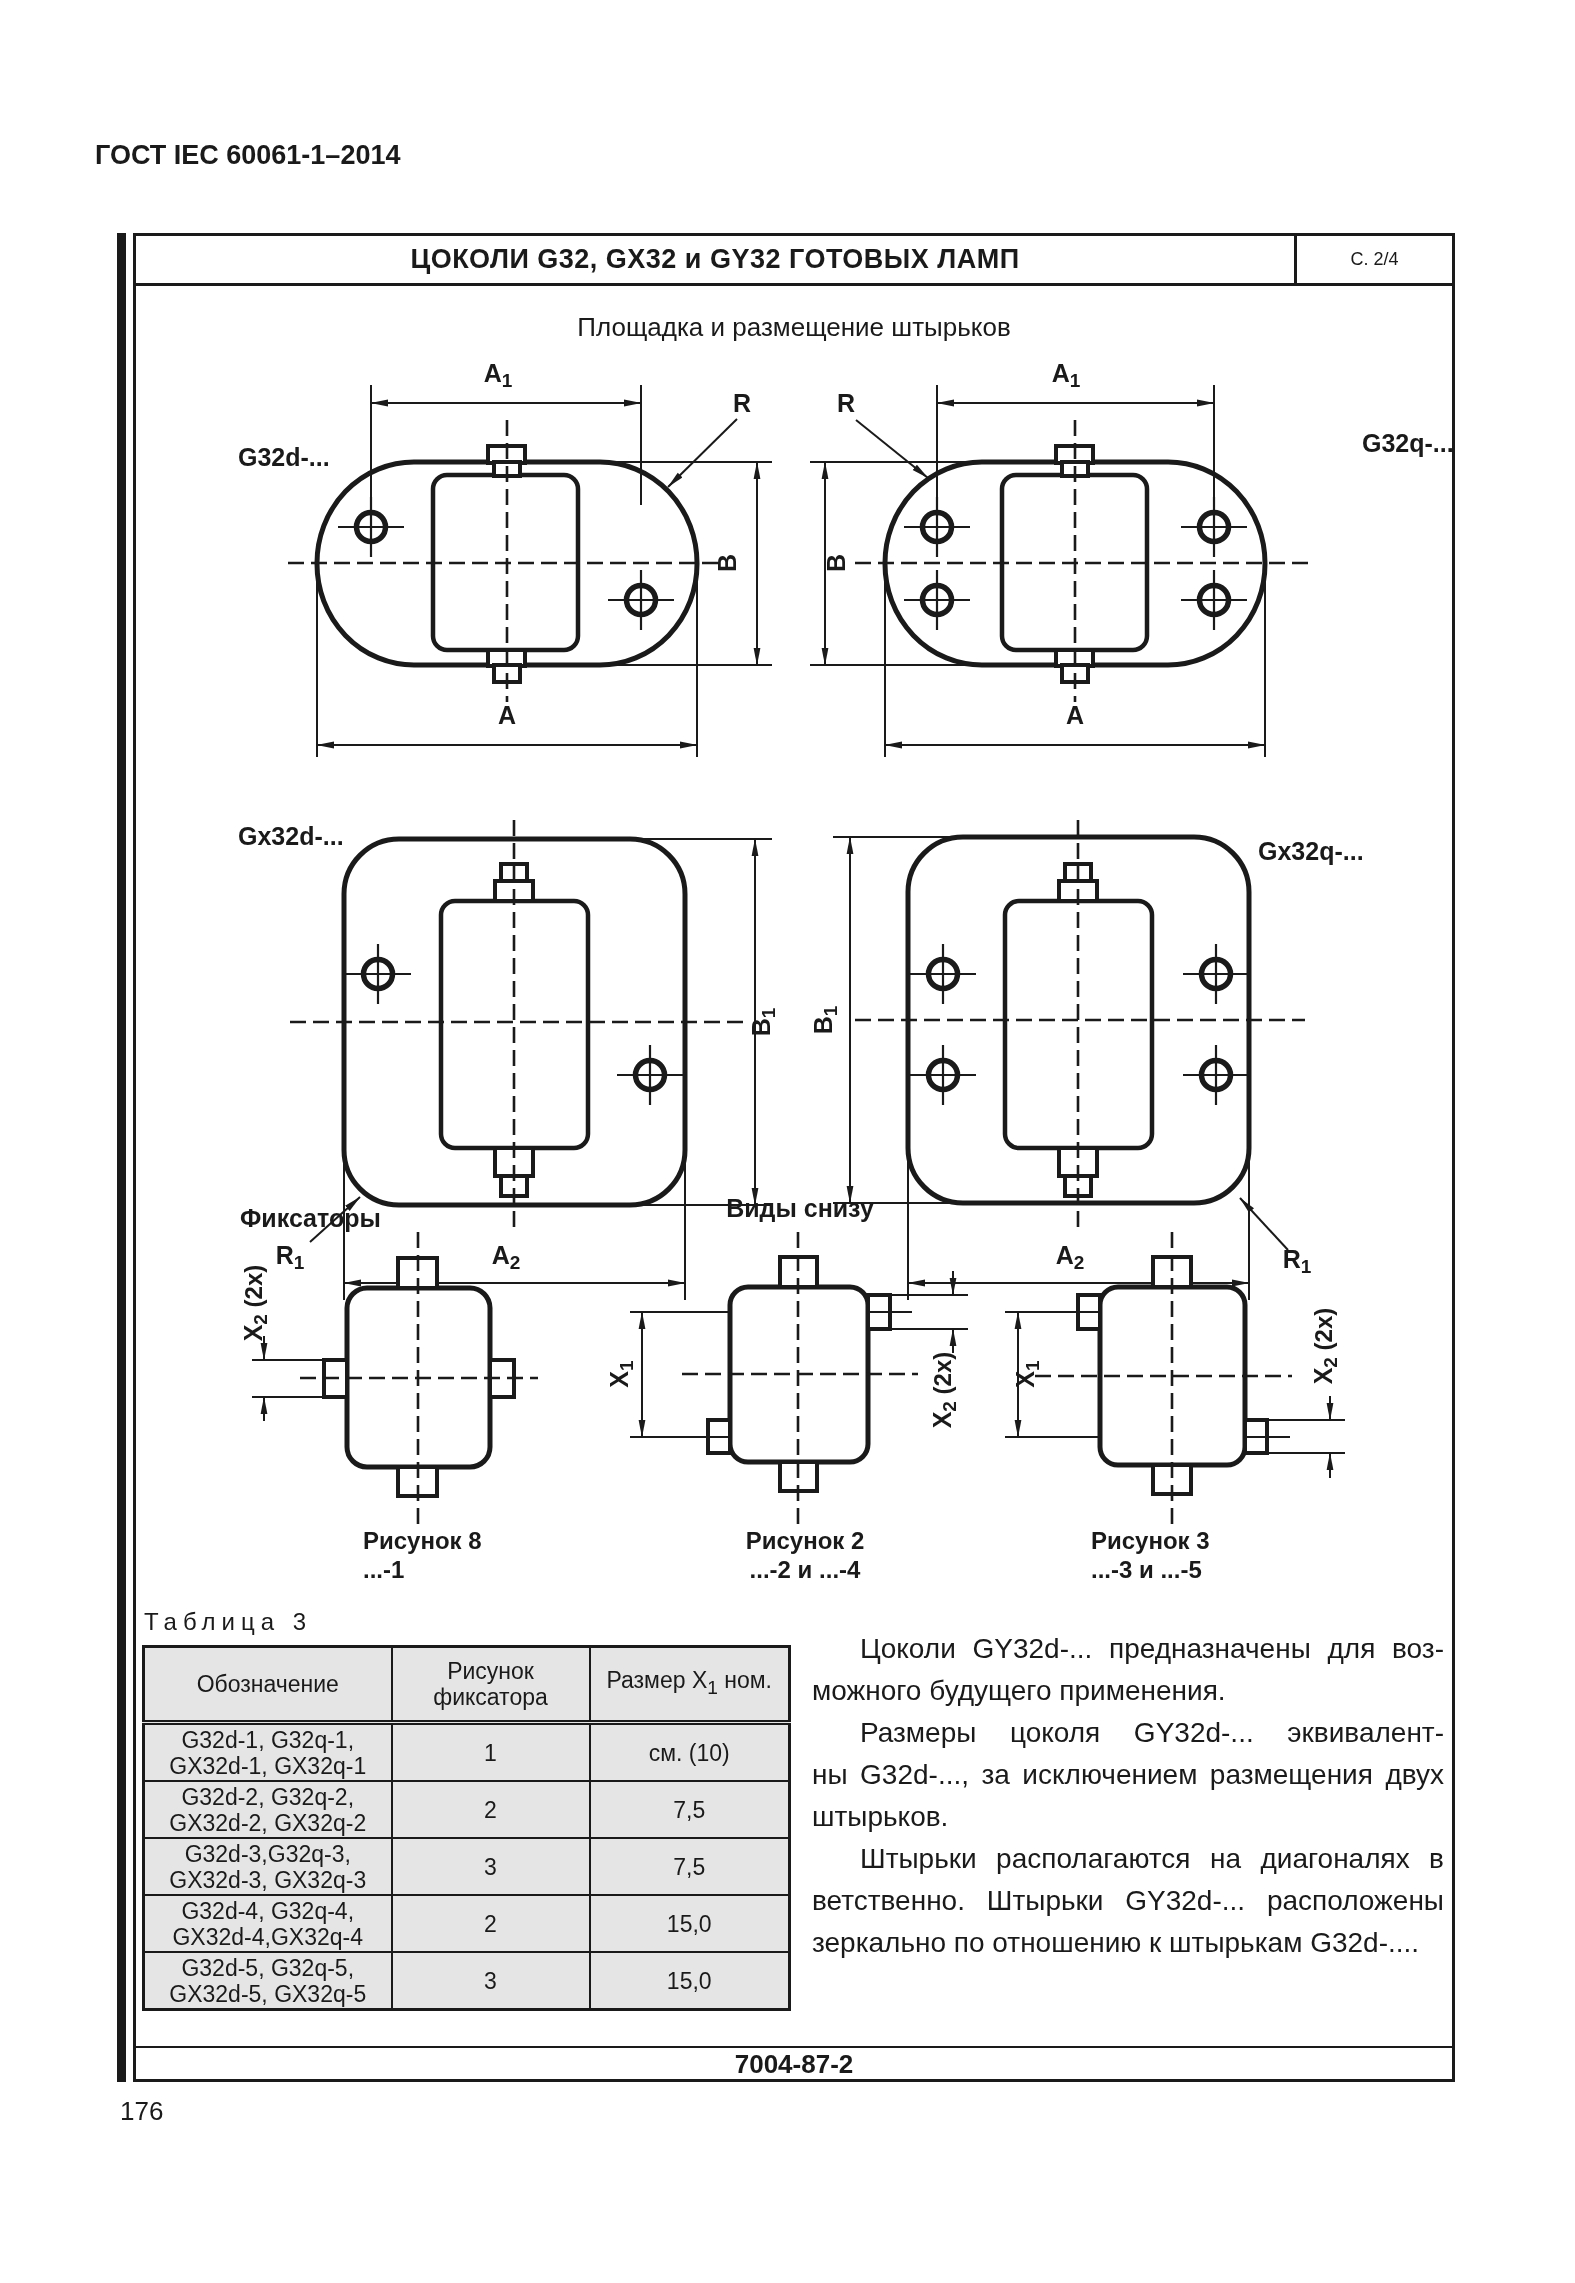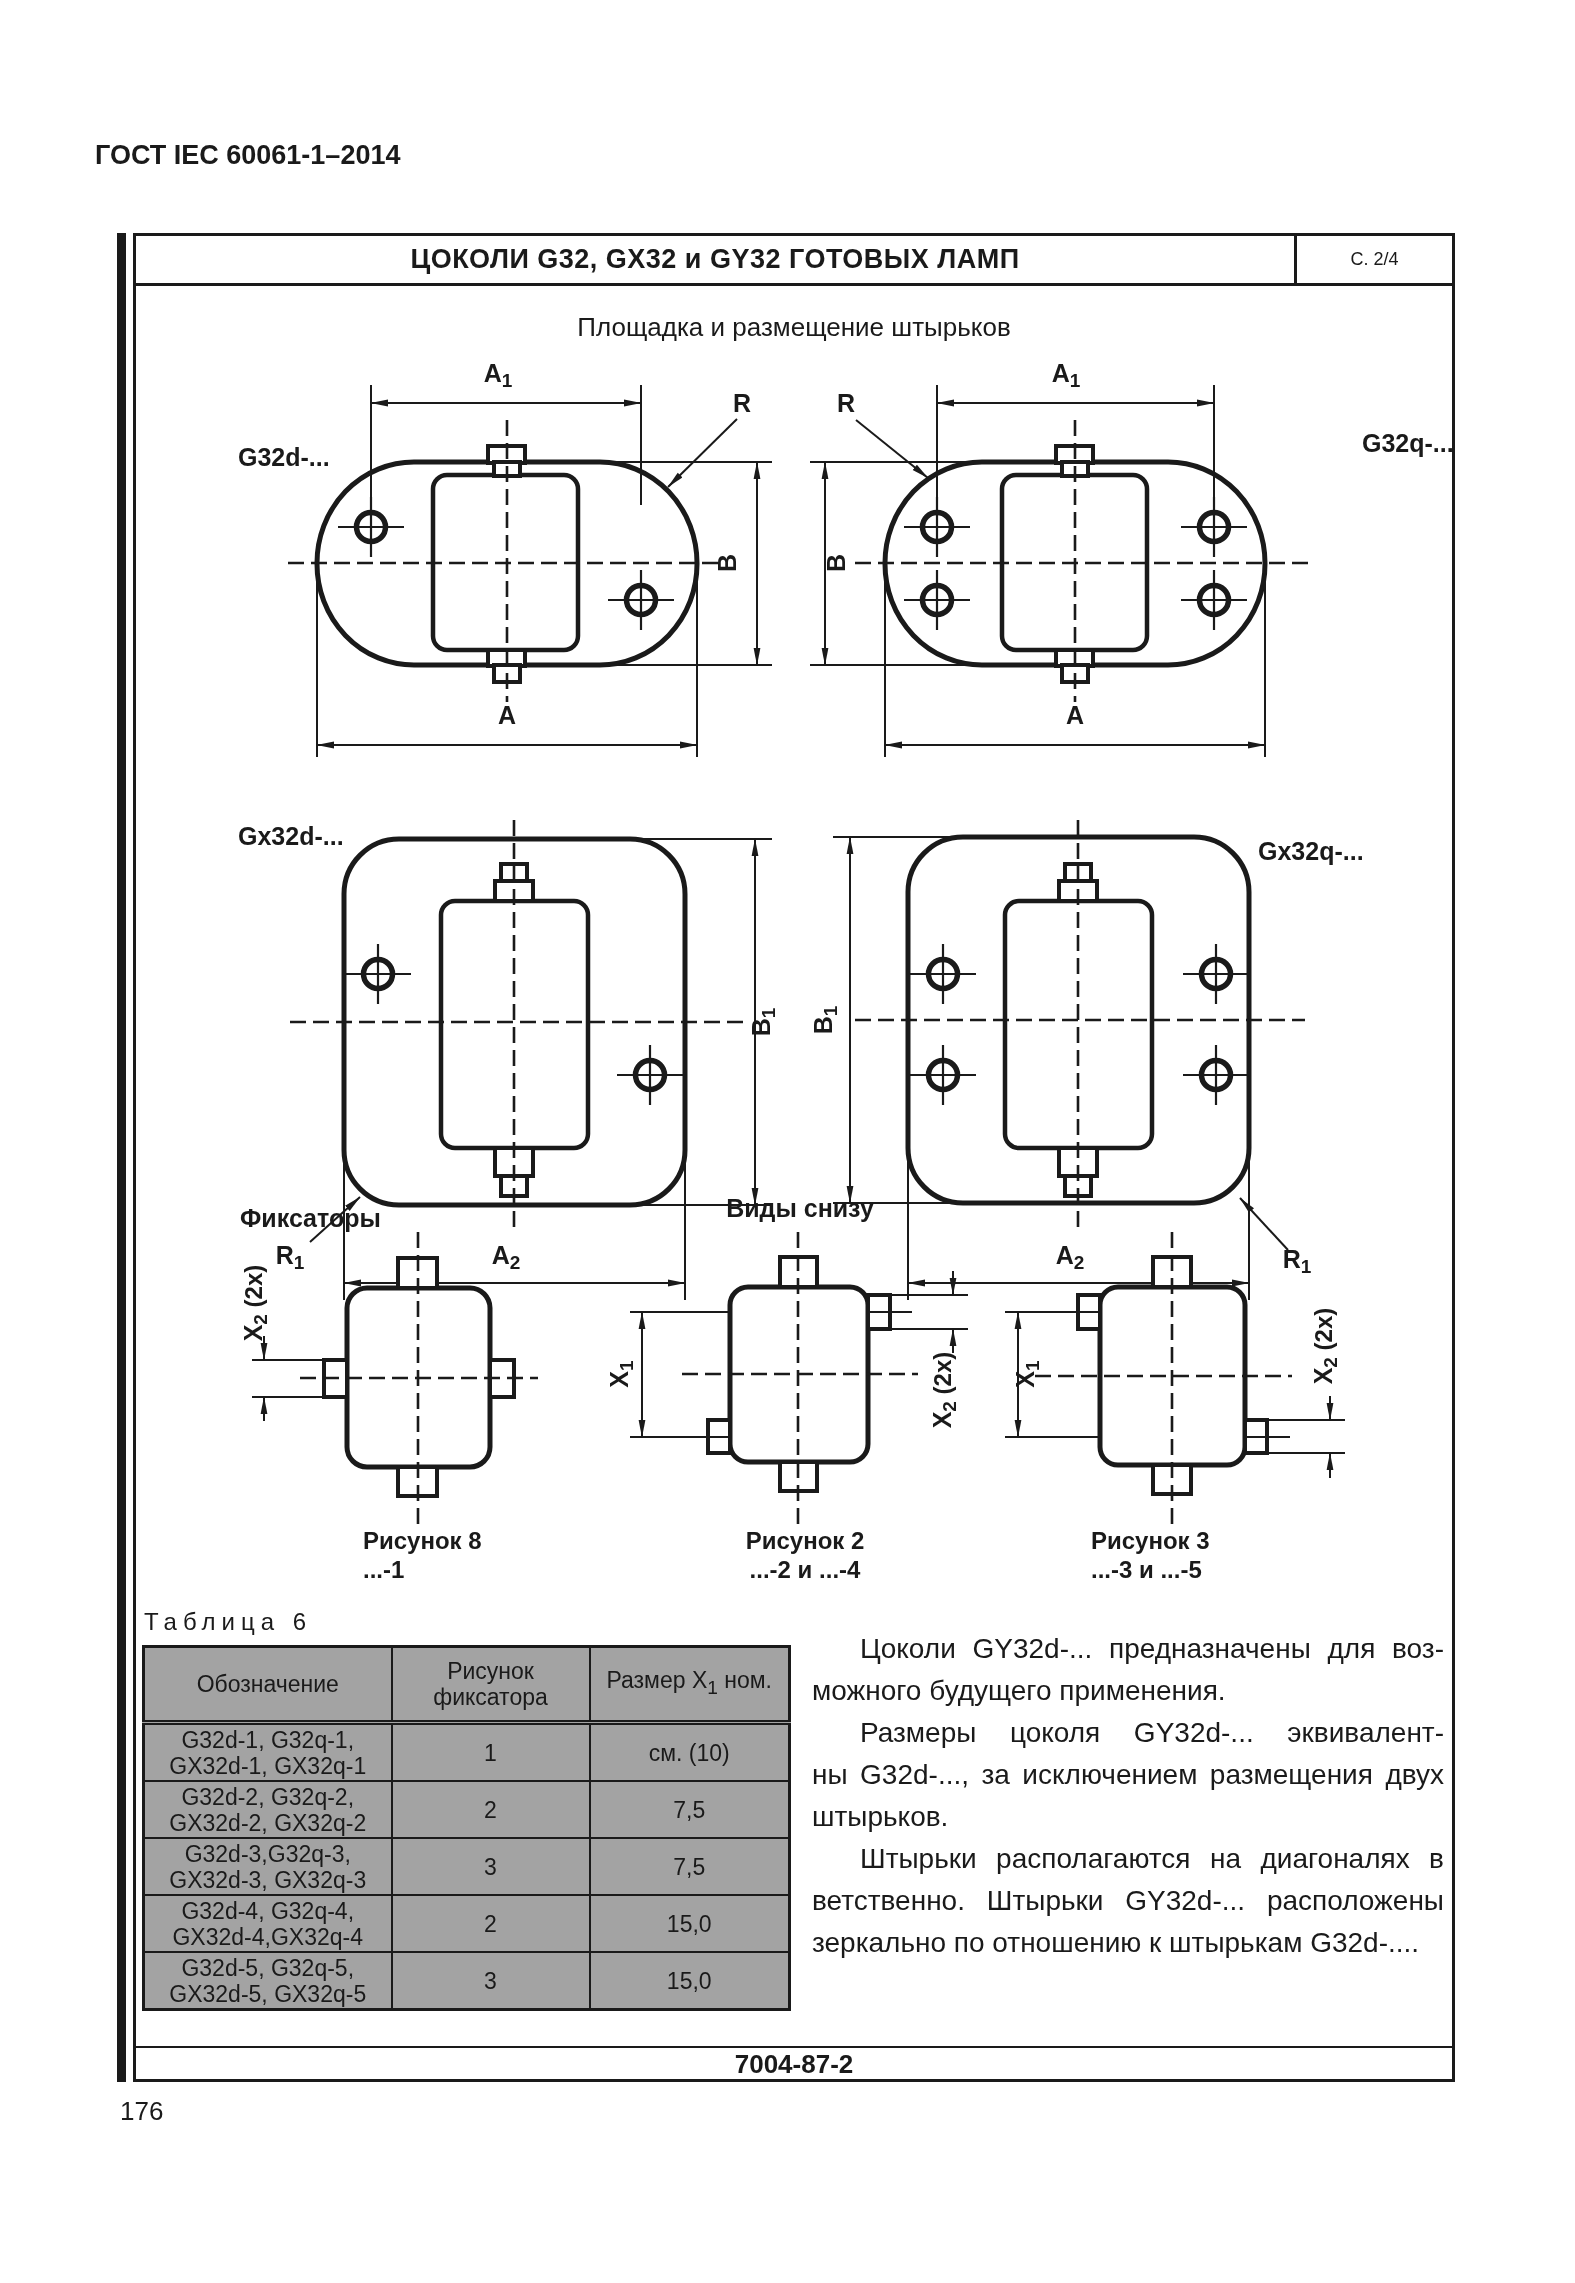--- a/index.html
+++ b/index.html
@@ -16,21 +16,21 @@
   .title-cell { flex:1; display:flex; align-items:center; justify-content:center; font-size:27px; font-weight:bold; letter-spacing:0.5px; }
   .pageref-cell { width:155px; display:flex; align-items:center; justify-content:center; border-left:3px solid #1a1a1a; font-size:18px; }
   .subtitle { left:133px; top:300px; width:1322px; text-align:center; font-size:26px;margin-top:12px; }
   .sec-fixators { left:240px; top:1204px; font-size:25px; font-weight:bold; }
   .sec-views { left:690px; top:1194px; width:220px; text-align:center; font-size:25px; font-weight:bold; }
   .fig-caption { font-size:24px; font-weight:bold; line-height:29px; }
   .cap1 { left:363px; top:1526px; text-align:left; }
   .cap2 { left:715px; top:1526px; width:180px; text-align:center; }
   .cap3 { left:1091px; top:1526px; width:180px; }
   .table-title { left:144px; top:1608px; font-size:24px; letter-spacing:6px; }
-  .gtable { left:142px; top:1645px; border-collapse:collapse; table-layout:fixed; background:#a3a3a3; }
+  .gtable { left:142px; top:1645px; border-collapse:collapse; table-layout:fixed; background:#e5e5e5; }
   .gtable td, .gtable th { border:2px solid #1a1a1a; font-weight:normal; text-align:center; vertical-align:middle;
     font-size:23px; line-height:26px; padding:1px 4px; }
   .gtable { border:3px solid #1a1a1a; }
   .gtable thead th { height:70px; border-bottom:5px double #1a1a1a; }
   .gtable tbody td { height:53px; }
   .pre { white-space:pre-line; }
   .paras { left:812px; top:1628px; width:632px; font-size:28px; line-height:42px; }
   .pline { text-align:justify; text-align-last:justify; }
   .plast { text-align:left; text-align-last:left; }
   .pindent { text-indent:48px; }
@@ -300,21 +300,21 @@
 </div>
 <div class="abs fig-caption cap2">
   <div>Рисунок 2</div>
   <div>...-2 и ...-4</div>
 </div>
 <div class="abs fig-caption cap3">
   <div>Рисунок 3</div>
   <div>...-3 и ...-5</div>
 </div>
 
-<div class="abs table-title">Таблица 6</div>
+<div class="abs table-title">Таблица 3</div>
 <table class="abs gtable">
   <colgroup>
       <col style="width:248px">
       <col style="width:198px">
       <col style="width:200px">
     </colgroup>
   <thead>
     <tr>
       <th>Обозначение</th>
       <th>Рисунок фиксатора</th>

